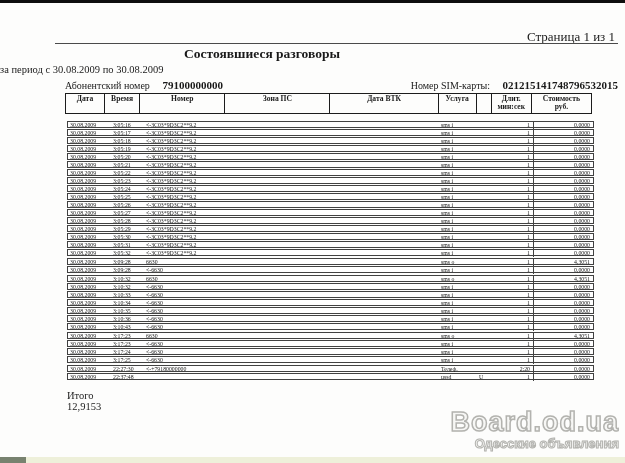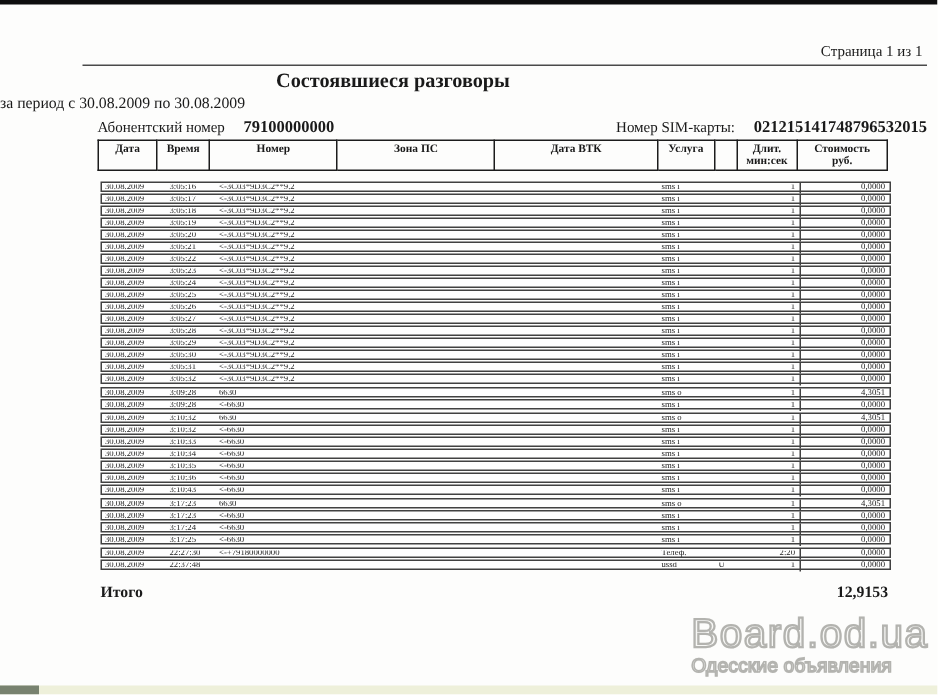--- a/index.html
+++ b/index.html
@@ -3,21 +3,21 @@
 <meta charset="utf-8">
 <style>
   html,body { margin:0; padding:0; }
   .screen {
     position:relative; width:625px; height:463px;
     background:#fdfdfc; overflow:hidden;
     font-family:"Liberation Serif", serif; color:#1a1a1a;
   }
   .topbar { position:absolute; top:0; left:0; width:625px; height:3px; background:#0e0e0e; }
 
-  .page-num { position:absolute; top:29px; right:10px; font-size:10px; }
+  .page-num { position:absolute; top:29px; right:10px; font-size:13px; }
   .top-rule { position:absolute; top:43px; left:55px; width:563px; border-top:1.6px solid #4a4a4a; }
 
   .title { position:absolute; top:46px; left:0; width:524px; text-align:center;
            font-weight:bold; font-size:13.5px; }
   .subtitle { position:absolute; top:64px; left:0; width:495px; text-align:left; font-size:10.5px; }
 
   .subscriber-line { position:absolute; top:79px; left:65px; width:553px;
                      display:flex; justify-content:space-between; font-size:10px; align-items:baseline; }
   .subscriber-line b { font-size:11px;margin-left:10px; }
 
@@ -35,24 +35,24 @@
   .row .c { overflow:hidden; white-space:nowrap; height:5px; }
   .c-date { padding-left:2px; }
   .c-time { padding-left:1px; }
   .c-num  { padding-left:2px; }
   .c-svc  { padding-left:1px; }
   .c-flag { padding-left:1px; }
   .c-dur  { text-align:right; padding-right:3px; }
   .c-cost { text-align:right; padding-right:3px; border-left:1px solid #414141; height:7px; line-height:6px; }
 
   .total-row { position:absolute; top:390px; left:67px; width:525px;
-               display:flex; justify-content:space-between; font-weight:bold; font-size:10.5px; }
-
-  .watermark { position:absolute; right:6px; bottom:12px; text-align:left;
-               font-family:"Liberation Sans", sans-serif; font-weight:normal;margin-top:21px; }
+               display:flex; justify-content:flex-end; font-weight:normal; font-size:10.5px;flex-direction:column; }
+
+  .watermark { position:absolute; right:6px; bottom:12px; text-align:right;
+               font-family:"Liberation Sans", sans-serif; font-weight:bold;margin-top:21px; }
   .wm-title { font-size:27px; letter-spacing:1px; color:#f7f7f5;
               -webkit-text-stroke:1.5px #b3b3af; text-shadow:0 0 1px #c9c9c5; line-height:28px; }
   .wm-sub   { font-size:13px; color:#f7f7f5; -webkit-text-stroke:1px #b3b3af;
               text-shadow:0 0 1px #c9c9c5; line-height:15px; }
 
   .bottom-strip { position:absolute; bottom:0; left:0; width:625px; height:6px; background:#eef0da; }
   .bottom-corner { position:absolute; bottom:0; left:0; width:26px; height:6px; background:#78826f; }
 </style>
 </head>
 <body>

